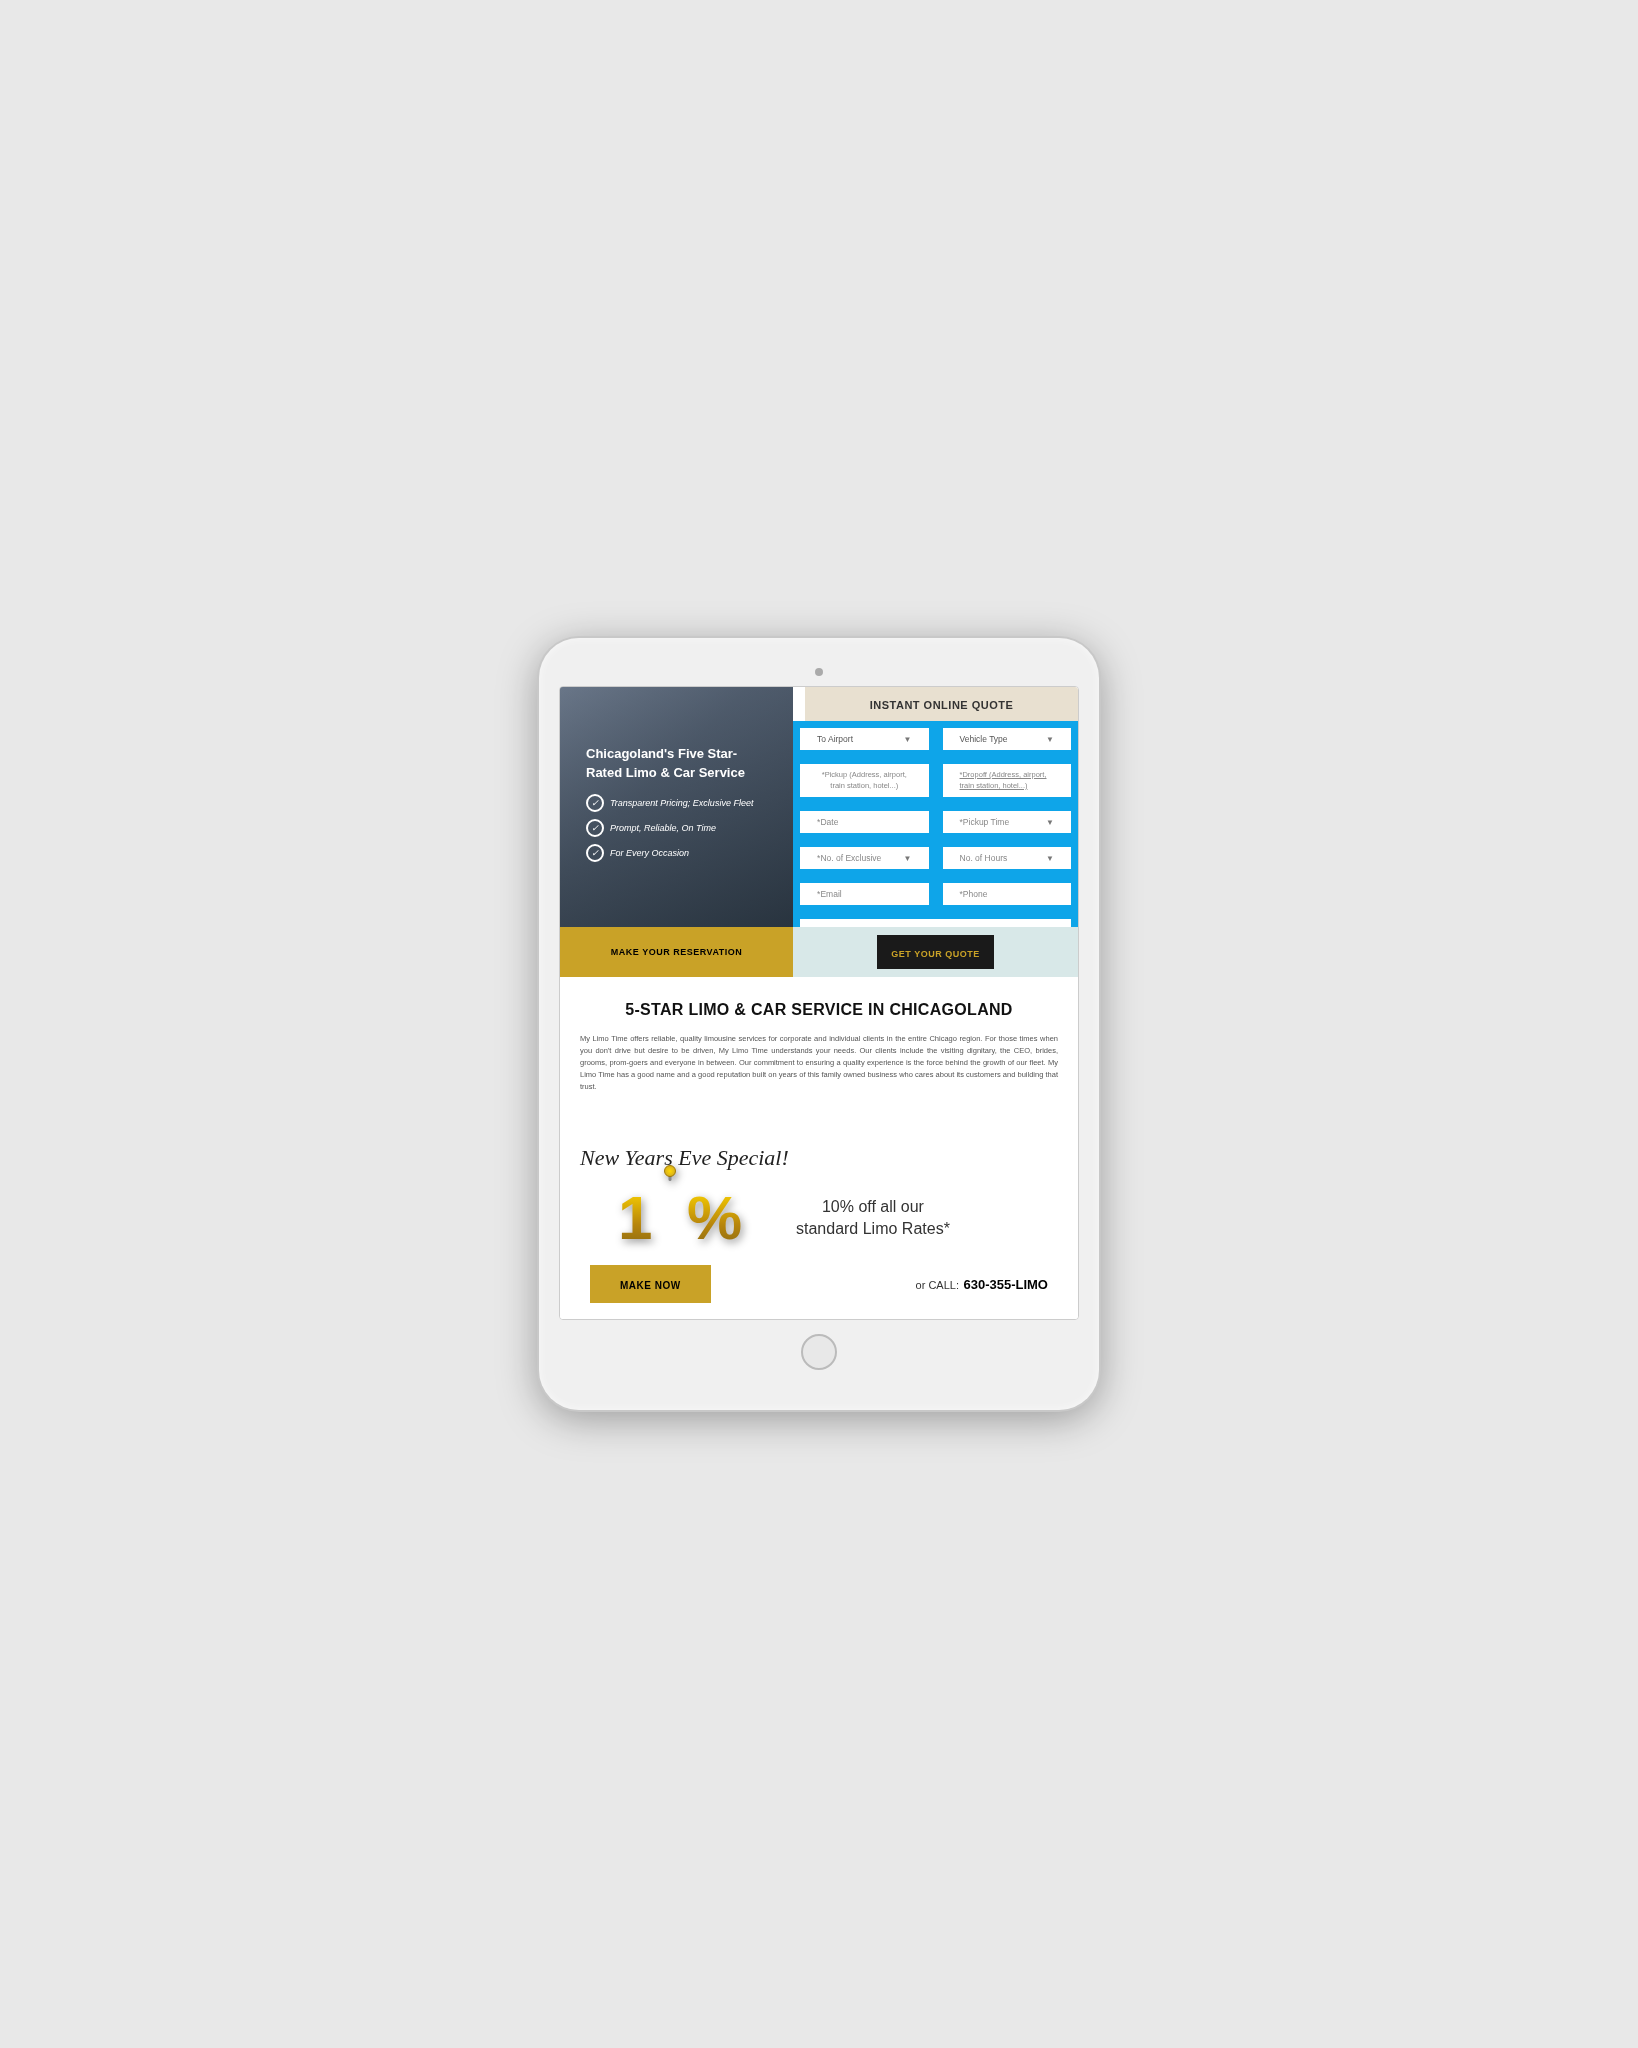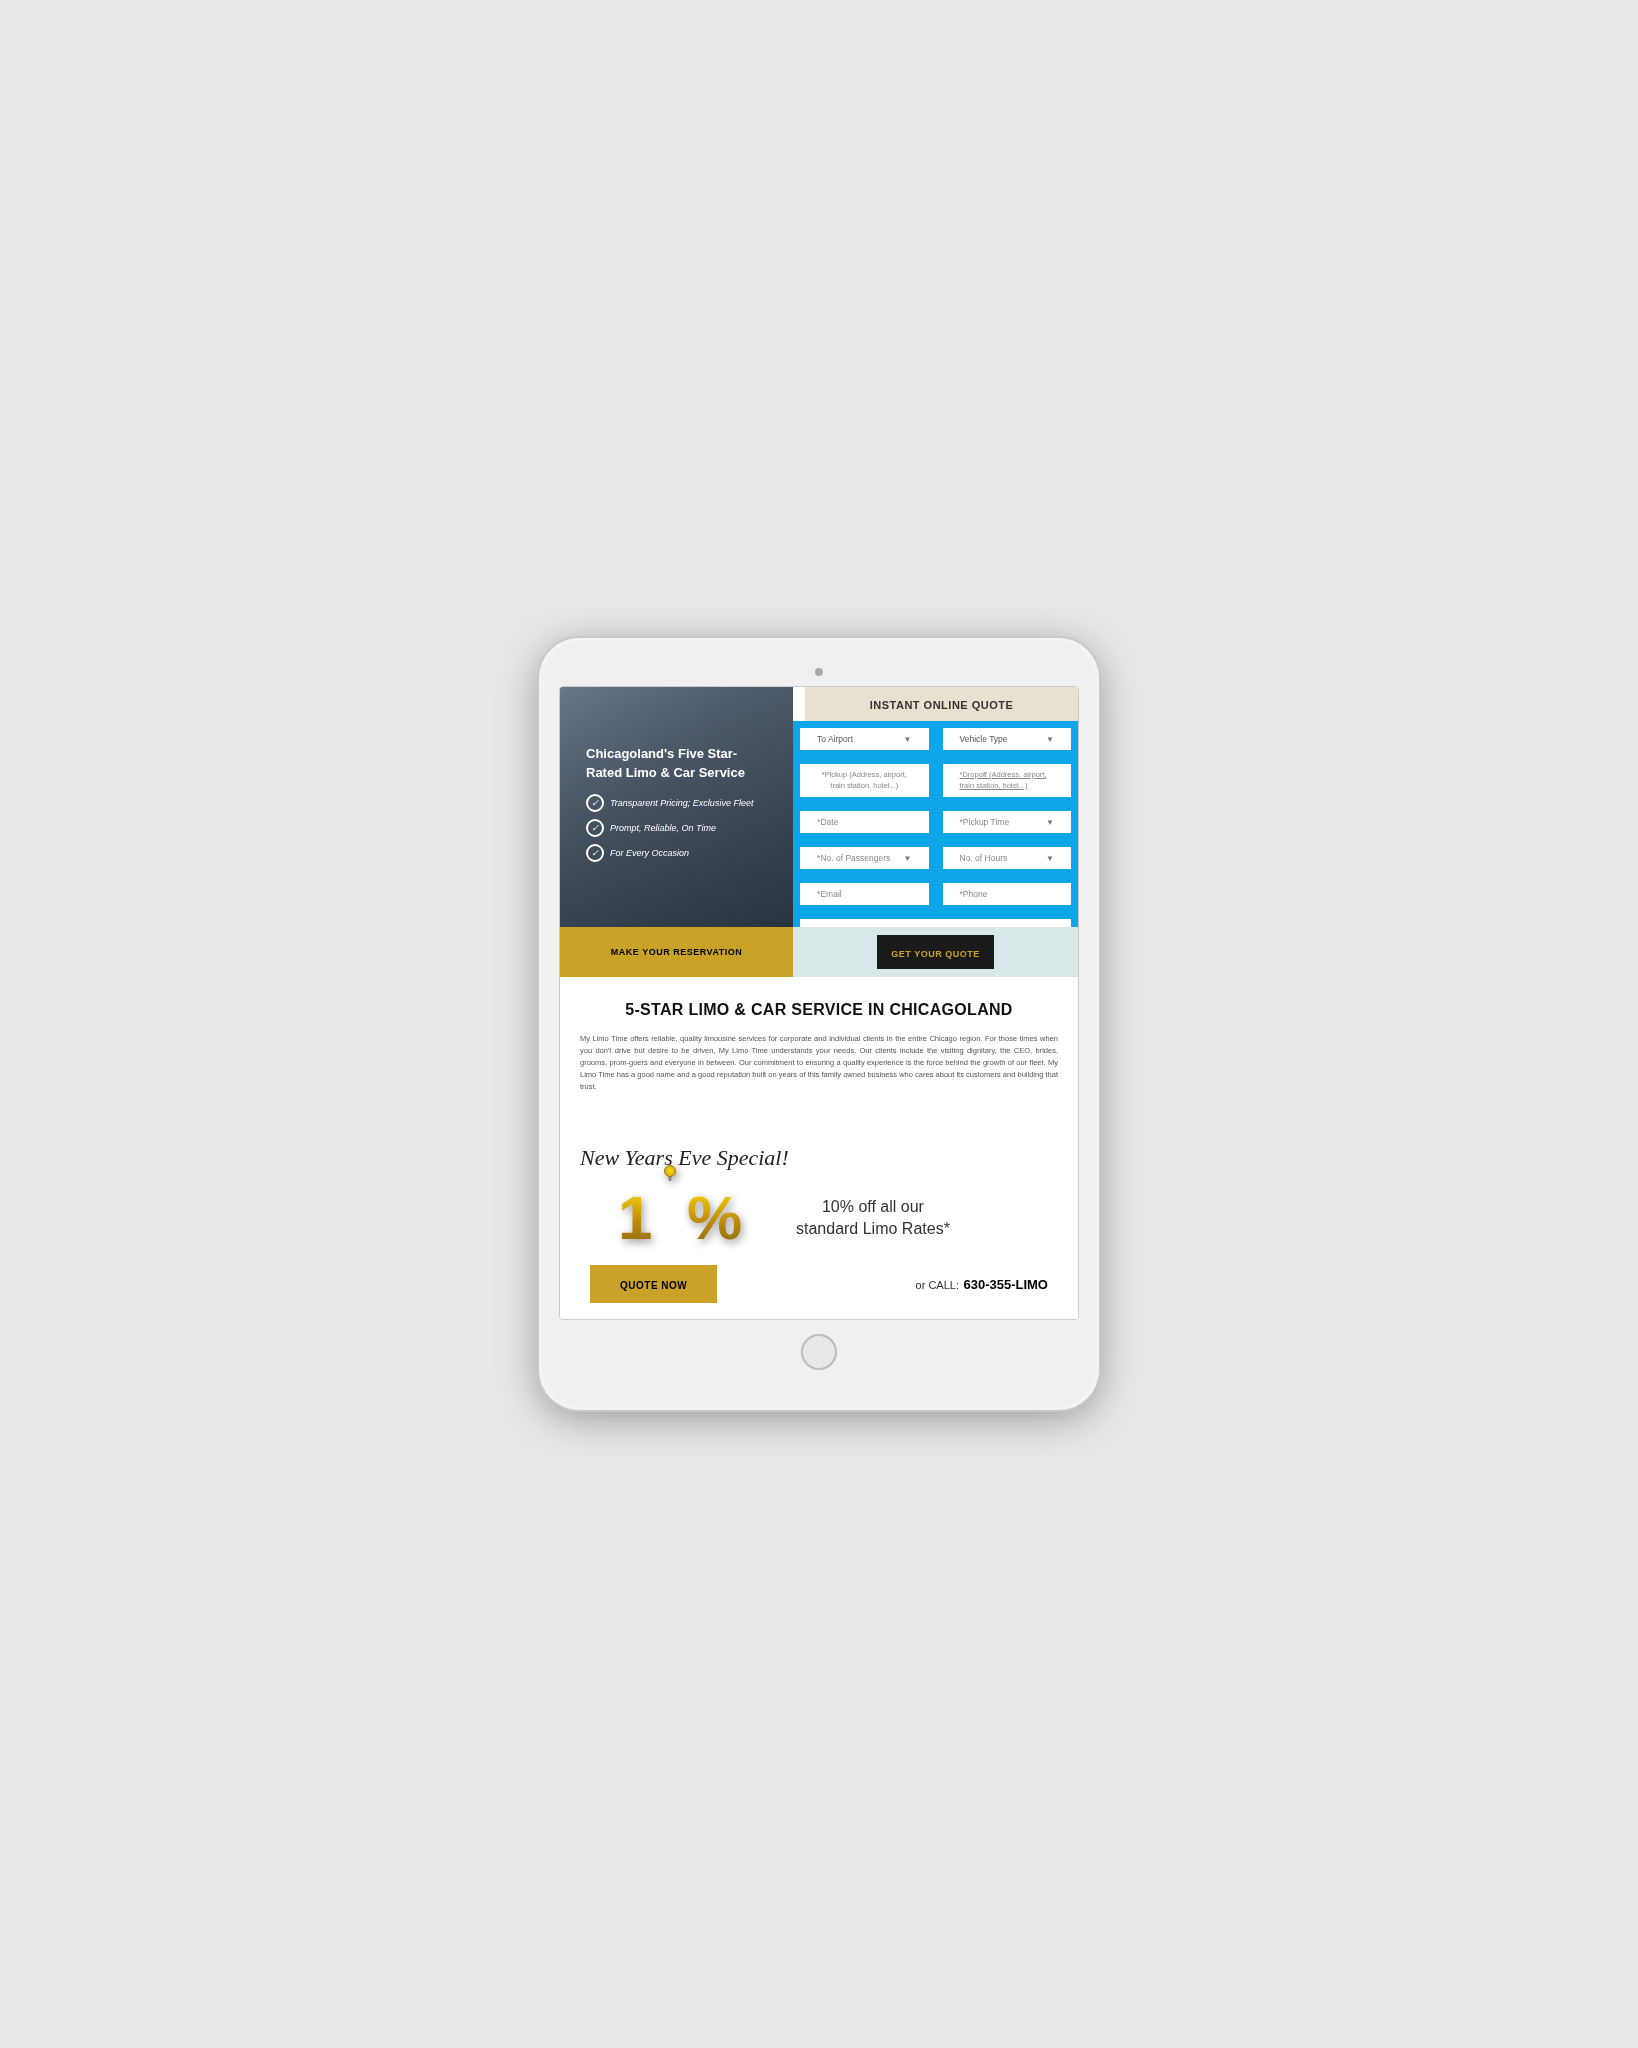--- a/index.html
+++ b/index.html
@@ -362,21 +362,21 @@
 
           <div class="form-cell">
             <span style="color:#888;">*Date</span>
           </div>
           <div class="form-cell">
             <span style="color:#888;">*Pickup Time</span>
             <span class="dropdown-arrow">▼</span>
           </div>
 
           <div class="form-cell">
-            <span style="color:#888;">*No. of Passengers</span>
+            <span style="color:#888;">*No. of Exclusive</span>
             <span class="dropdown-arrow">▼</span>
           </div>
           <div class="form-cell">
             <span style="color:#888;">No. of Hours</span>
             <span class="dropdown-arrow">▼</span>
           </div>
 
           <div class="form-cell">
             <span style="color:#888;">*Email</span>
           </div>
@@ -427,21 +427,21 @@
         </div>
 
         <div>
           <div class="nye-text">10% off all our</div>
           <div class="nye-text">standard Limo Rates*</div>
         </div>
       </div>
 
       <div class="nye-bottom">
         <div class="btn-book-now">
-          <span class="btn-book-now-text">QUOTE NOW</span>
+          <span class="btn-book-now-text">MAKE NOW</span>
         </div>
         <div>
           <span class="phone-text">or CALL:</span>
           <span class="phone-number">630-355-LIMO</span>
         </div>
       </div>
     </div>
 
   </div>
 

